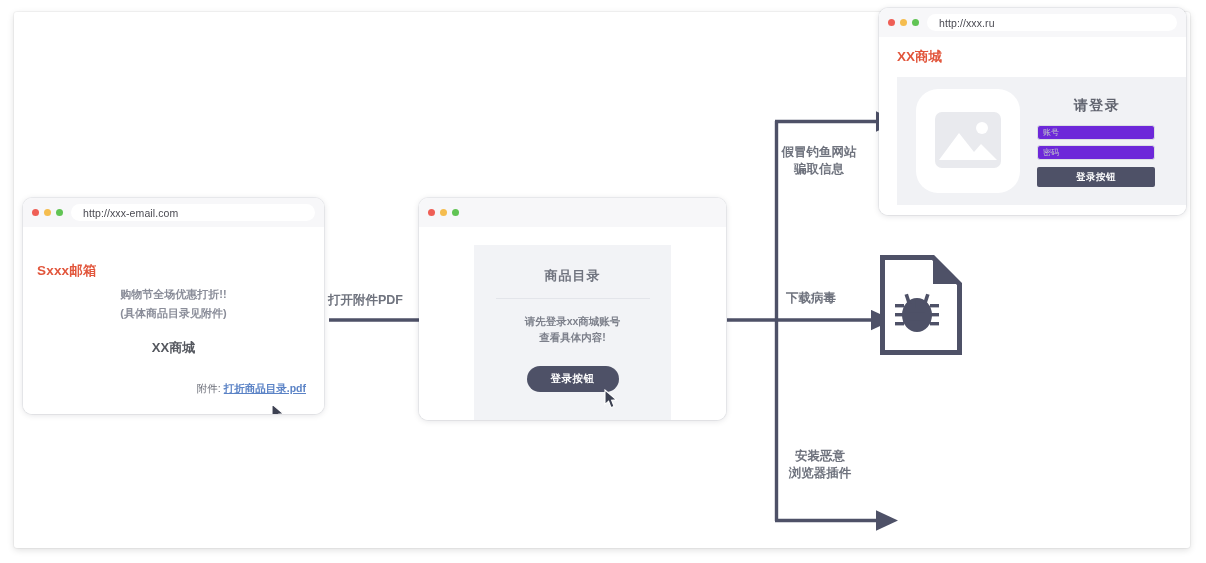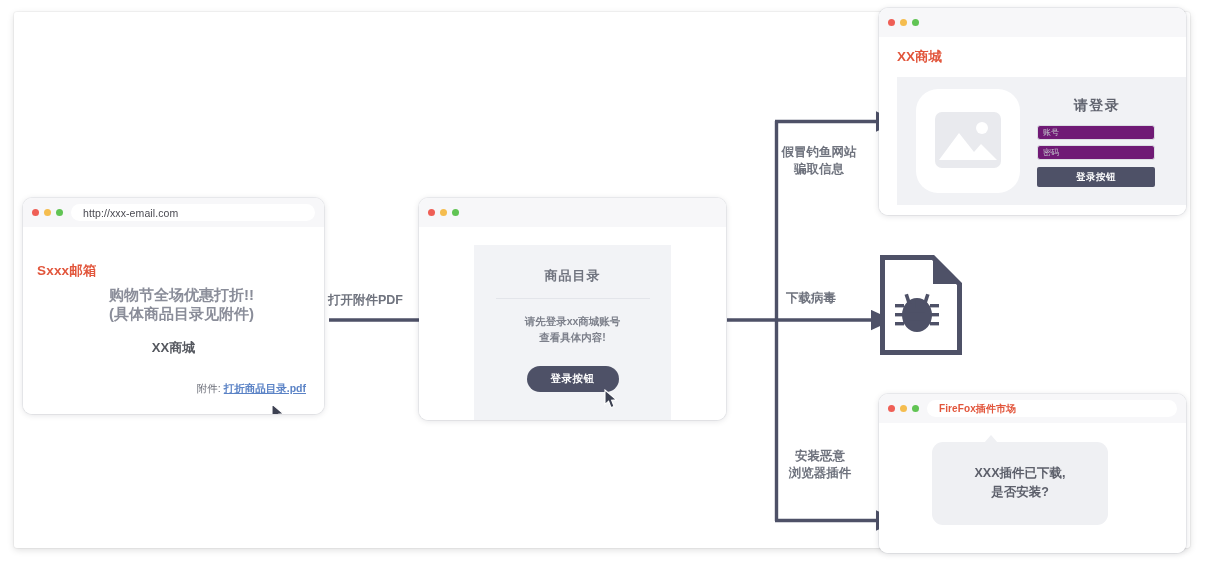--- a/index.html
+++ b/index.html
@@ -68,24 +68,24 @@
   
   #win-email { left: 23px; top: 198px; width: 301px; height: 216px; }
   #win-email .win-body { height: 187px; }
   .mail-logo {
     position: absolute; left: 14px; top: 12px;
     color: #e2563c; font-weight: bold; font-size: 13.5px;
     letter-spacing: .2px;
     margin-top: 23px;
   }
   .mail-body {
-    position: absolute; left: 8px; top: 58px; width: 100%;
+    position: absolute; left: 0; top: 58px; width: 100%;
     text-align: center;
     color: #8a8d99;
-    font-size: 15px;
+    font-size: 11px;
     font-weight: bold;
     line-height: 19px;
   }
   .mail-shop {
     position: absolute; left: 0; top: 112px; width: 100%;
     text-align: center;
     color: #55585f;
     font-size: 13px;
     font-weight: bold;
   }
@@ -174,21 +174,21 @@
   .ph-imgicon svg { position: absolute; left: 19px; top: 19px; }
   .ph-login-title {
     position: absolute; left: 140px; top: 20px;
     width: 120px; text-align: center;
     color: #61646f; font-size: 14px; font-weight: bold;
     letter-spacing: 1.5px;
   }
   .ph-input {
     position: absolute; left: 140px;
     width: 118px; height: 15px;
-    background: #701a75;
+    background: #6d28d9;
     border: 1px solid #dcdee3;
     border-radius: 3px;
     box-sizing: border-box;
     font-size: 8px;
     color: #c0c3ca;
     padding: 0 5px;
     font-family: "Liberation Sans", sans-serif;
   }
   .ph-input::placeholder { color: #c0c3ca; }
   #ph-user { top: 48px; }
@@ -342,20 +342,21 @@
     </div>
   </div>
 
   <div class="win" id="win-phish">
     <div class="win-bar">
       <div class="lights">
         <span class="light l-red"></span>
         <span class="light l-yel"></span>
         <span class="light l-grn"></span>
       </div>
+      <div class="addr">http://xxx.ru</div>
     </div>
     <div class="win-body">
       <div class="ph-logo">XX商城</div>
       <div class="ph-panel">
         <div class="ph-imgicon">
           <svg width="66" height="66" viewBox="0 0 66 66">
             <rect x="0" y="4" width="66" height="56" rx="7" fill="#e9eaee"></rect>
             <circle cx="47" cy="20" r="6" fill="#ffffff"></circle>
             <path d="M4 52 L24 25 L39 44 L46 36 L62 52 Z" fill="#ffffff"></path>
           </svg>
@@ -382,31 +383,13 @@
         <rect x="17" y="51" width="9" height="3.4"></rect>
         <rect x="52" y="51" width="9" height="3.4"></rect>
         <rect x="17" y="60" width="9" height="3.4"></rect>
         <rect x="52" y="60" width="9" height="3.4"></rect>
         <rect x="17" y="69" width="9" height="3.4"></rect>
         <rect x="52" y="69" width="9" height="3.4"></rect>
       </g>
     </svg>
   </div>
 
-  <div class="win" id="win-ff">
-    <div class="win-bar">
-      <div class="lights">
-        <span class="light l-red"></span>
-        <span class="light l-yel"></span>
-        <span class="light l-grn"></span>
-      </div>
-      <div class="addr brand">FireFox插件市场</div>
-    </div>
-    <div class="win-body">
-      <div class="ff-bubble">
-        <div class="ff-text">
-          <div>XXX插件已下载,</div>
-          <div>是否安装?</div>
-        </div>
-      </div>
-    </div>
-  </div>
 </div>
 
 </body></html>

